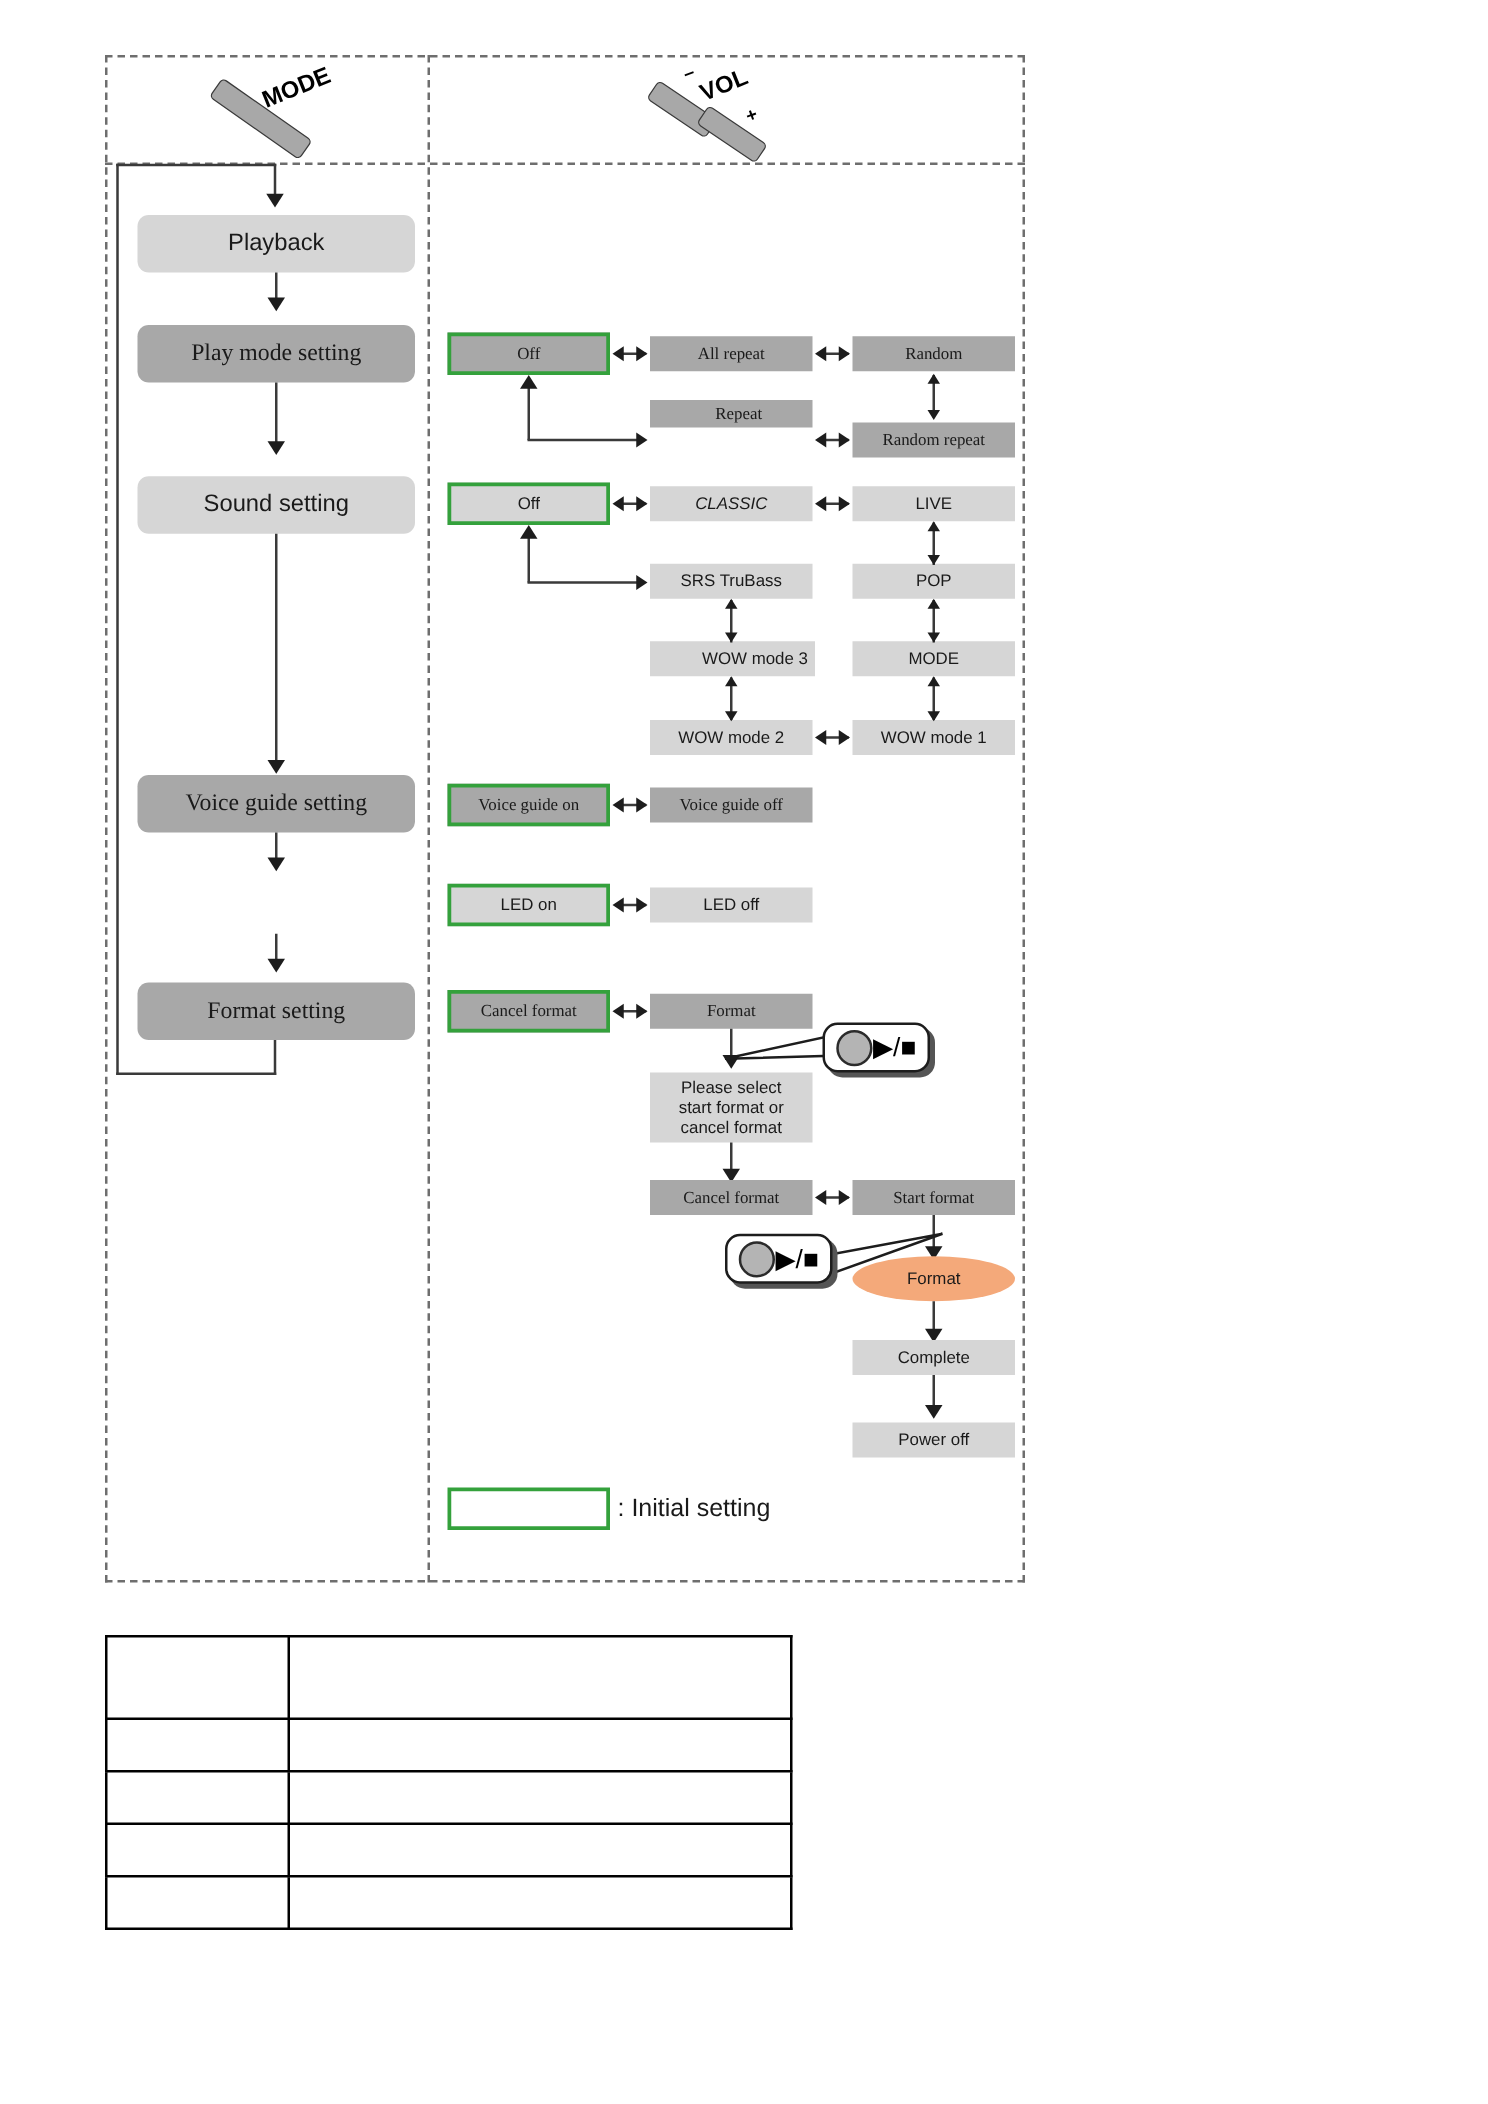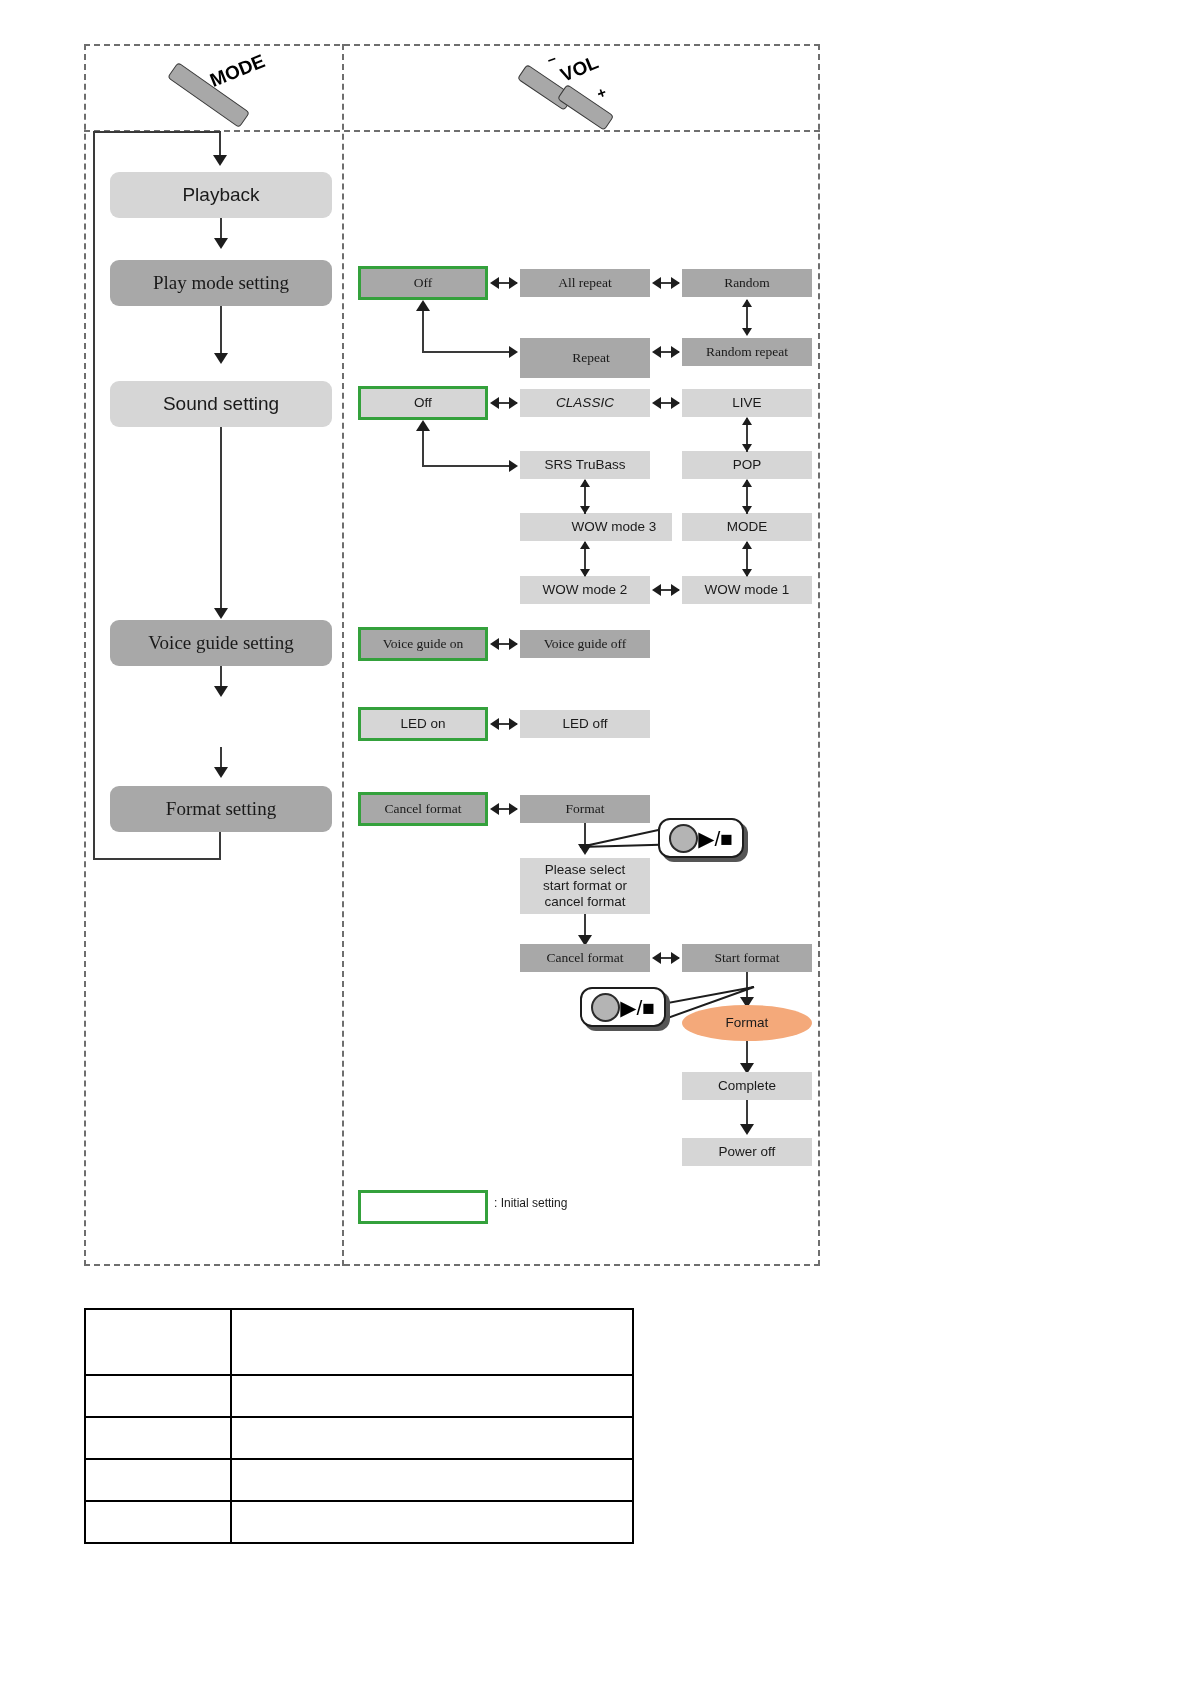--- a/index.html
+++ b/index.html
@@ -43,21 +43,21 @@
   .keysign{position:absolute;font-weight:bold;font-size:15px;color:#000;}
 
   
   .callout{position:absolute;background:#fff;border:2.5px solid #1d1d1d;border-radius:12px;
            box-shadow:4px 4px 0 0 #555;display:flex;align-items:center;box-sizing:border-box;}
   .co-circle{width:25px;height:25px;border-radius:50%;background:#b4b4b4;border:2px solid #2b2b2b;}
   .co-glyph{font-size:21px;line-height:1;color:#000;letter-spacing:0px;}
 
   
   .legend-box{position:absolute;border:3px solid #34a13c;background:#fff;box-sizing:border-box;}
-  .legend-text{position:absolute;font-size:12px;color:#1a1a1a;white-space:nowrap;}
+  .legend-text{position:absolute;font-size:20px;color:#1a1a1a;white-space:nowrap;}
 
   
   .tbl{position:absolute;border-collapse:collapse;table-layout:fixed;}
   .tbl td{border:2px solid #000;padding:0;}
 </style>
 </head>
 <body>
 
 <div id="stage">
 
@@ -102,21 +102,21 @@
   <div class="arw arw-d" style="left:214px;top:686px;"></div>
 
   <div class="ln vl" style="left:220px;top:747px;height:25px;"></div>
   <div class="arw arw-d" style="left:214px;top:767px;"></div>
 
   <div class="node rnd dk menu" style="left:110px;top:786px;width:222px;height:46px;">Format setting</div>
 
   <div class="node dk cell initial" style="left:358px;top:266px;width:130px;height:34px;">Off</div>
   <div class="node dk cell" style="left:520px;top:269px;width:130px;height:28px;">All repeat</div>
   <div class="node dk cell" style="left:682px;top:269px;width:130px;height:28px;">Random</div>
-  <div class="node dk cell" style="left:520px;top:338px;width:130px;height:40px;padding-left:12px;">Repeat</div>
+  <div class="node dk cell" style="left:520px;top:320px;width:130px;height:22px;padding-left:12px;">Repeat</div>
   <div class="node dk cell" style="left:682px;top:338px;width:130px;height:28px;">Random repeat</div>
 
   <div class="ln hl" style="left:492px;top:282px;width:25px;"></div>
   <div class="arw arw-l" style="left:490px;top:277px;"></div>
   <div class="arw arw-r" style="left:509px;top:277px;"></div>
   <div class="ln hl" style="left:654px;top:282px;width:25px;"></div>
   <div class="arw arw-l" style="left:652px;top:277px;"></div>
   <div class="arw arw-r" style="left:671px;top:277px;"></div>
   <div class="ln vl" style="left:746px;top:300px;height:34px;"></div>
   <div class="arw arw-us" style="left:742px;top:299px;"></div>
@@ -128,21 +128,21 @@
   <div class="ln hl" style="left:422px;top:351px;width:89px;"></div>
   <div class="ln vl" style="left:422px;top:310px;height:42px;"></div>
   <div class="arw arw-u" style="left:416px;top:300px;"></div>
   <div class="arw arw-r" style="left:509px;top:346px;"></div>
 
   <div class="node lt cell initial" style="left:358px;top:386px;width:130px;height:34px;">Off</div>
   <div class="node lt cell" style="left:520px;top:389px;width:130px;height:28px;font-style:italic;">CLASSIC</div>
   <div class="node lt cell" style="left:682px;top:389px;width:130px;height:28px;">LIVE</div>
   <div class="node lt cell" style="left:520px;top:451px;width:130px;height:28px;">SRS TruBass</div>
   <div class="node lt cell" style="left:682px;top:451px;width:130px;height:28px;">POP</div>
-  <div class="node lt cell" style="left:520px;top:513px;width:152px;height:28px;padding-left:36px;">WOW mode 3</div>
+  <div class="node lt cell" style="left:520px;top:513px;width:132px;height:28px;padding-left:36px;">WOW mode 3</div>
   <div class="node lt cell" style="left:682px;top:513px;width:130px;height:28px;">MODE</div>
   <div class="node lt cell" style="left:520px;top:576px;width:130px;height:28px;">WOW mode 2</div>
   <div class="node lt cell" style="left:682px;top:576px;width:130px;height:28px;">WOW mode 1</div>
 
   <div class="ln hl" style="left:492px;top:402px;width:25px;"></div>
   <div class="arw arw-l" style="left:490px;top:397px;"></div>
   <div class="arw arw-r" style="left:509px;top:397px;"></div>
   <div class="ln hl" style="left:654px;top:402px;width:25px;"></div>
   <div class="arw arw-l" style="left:652px;top:397px;"></div>
   <div class="arw arw-r" style="left:671px;top:397px;"></div>

